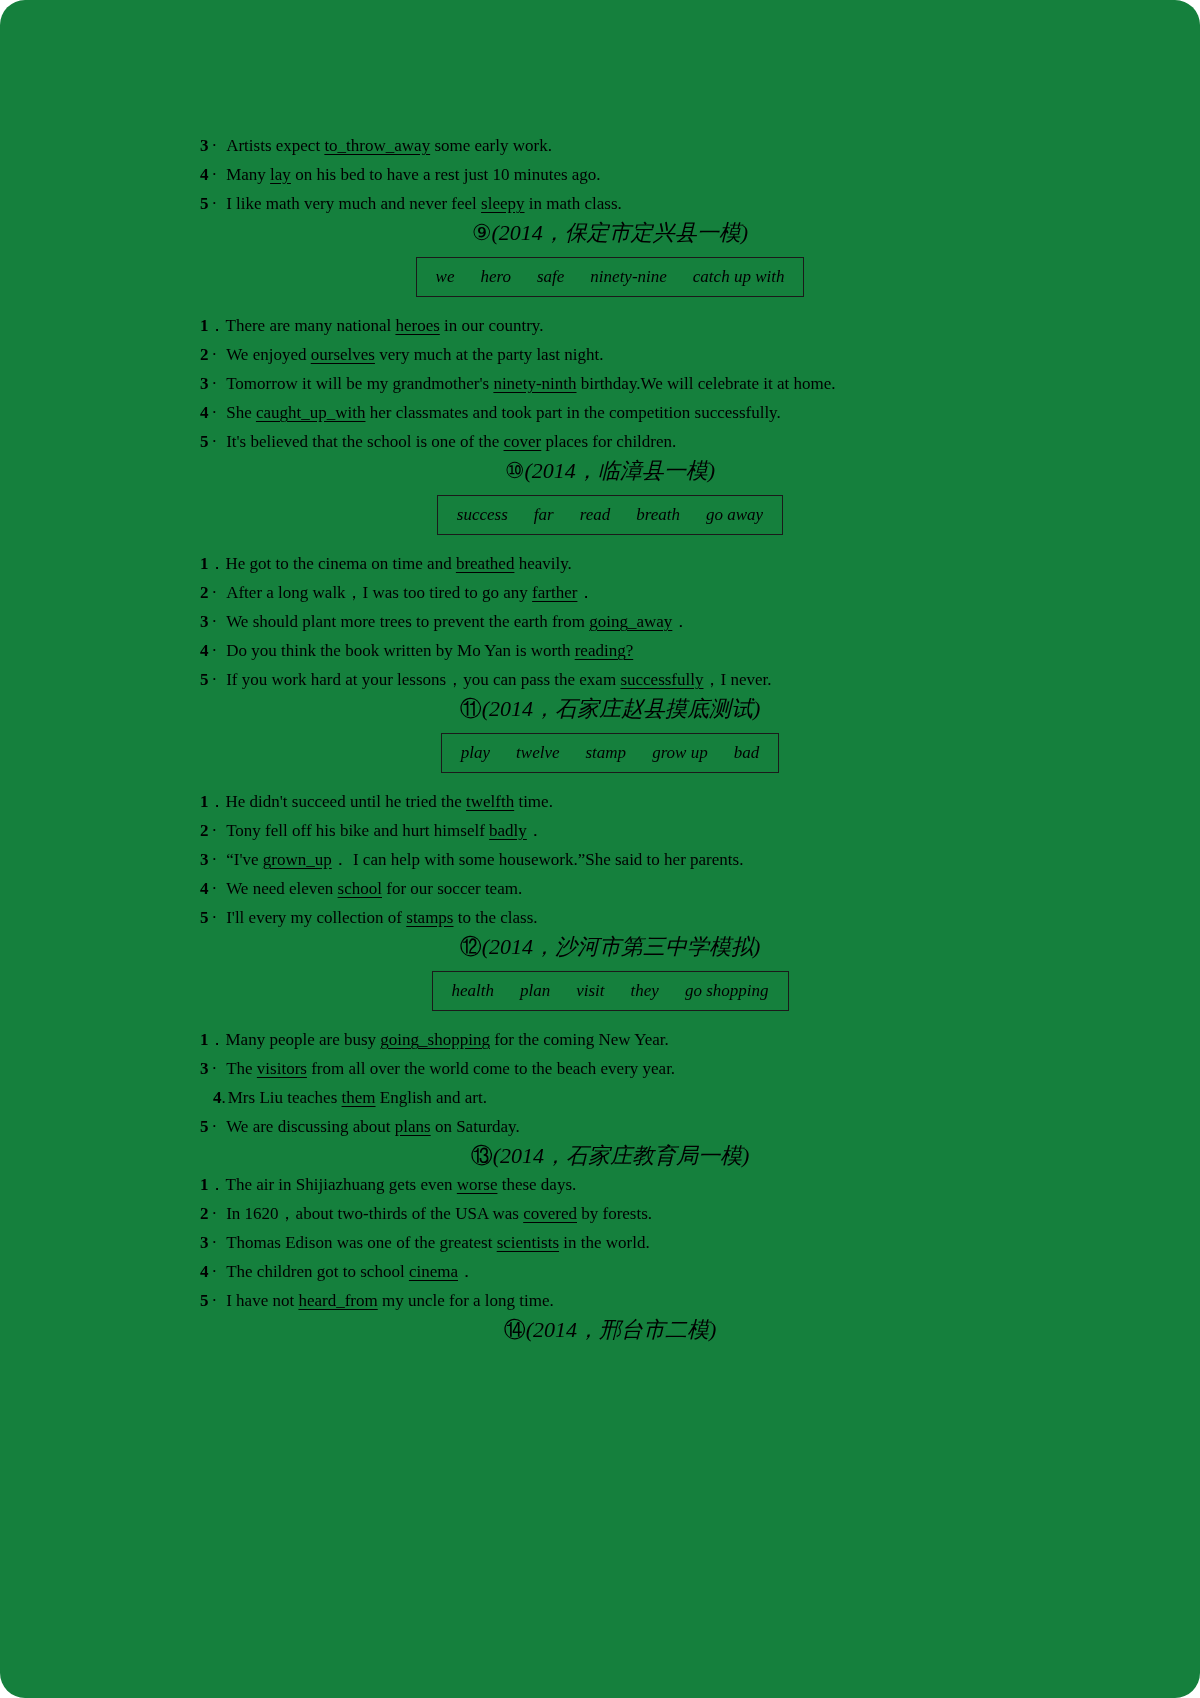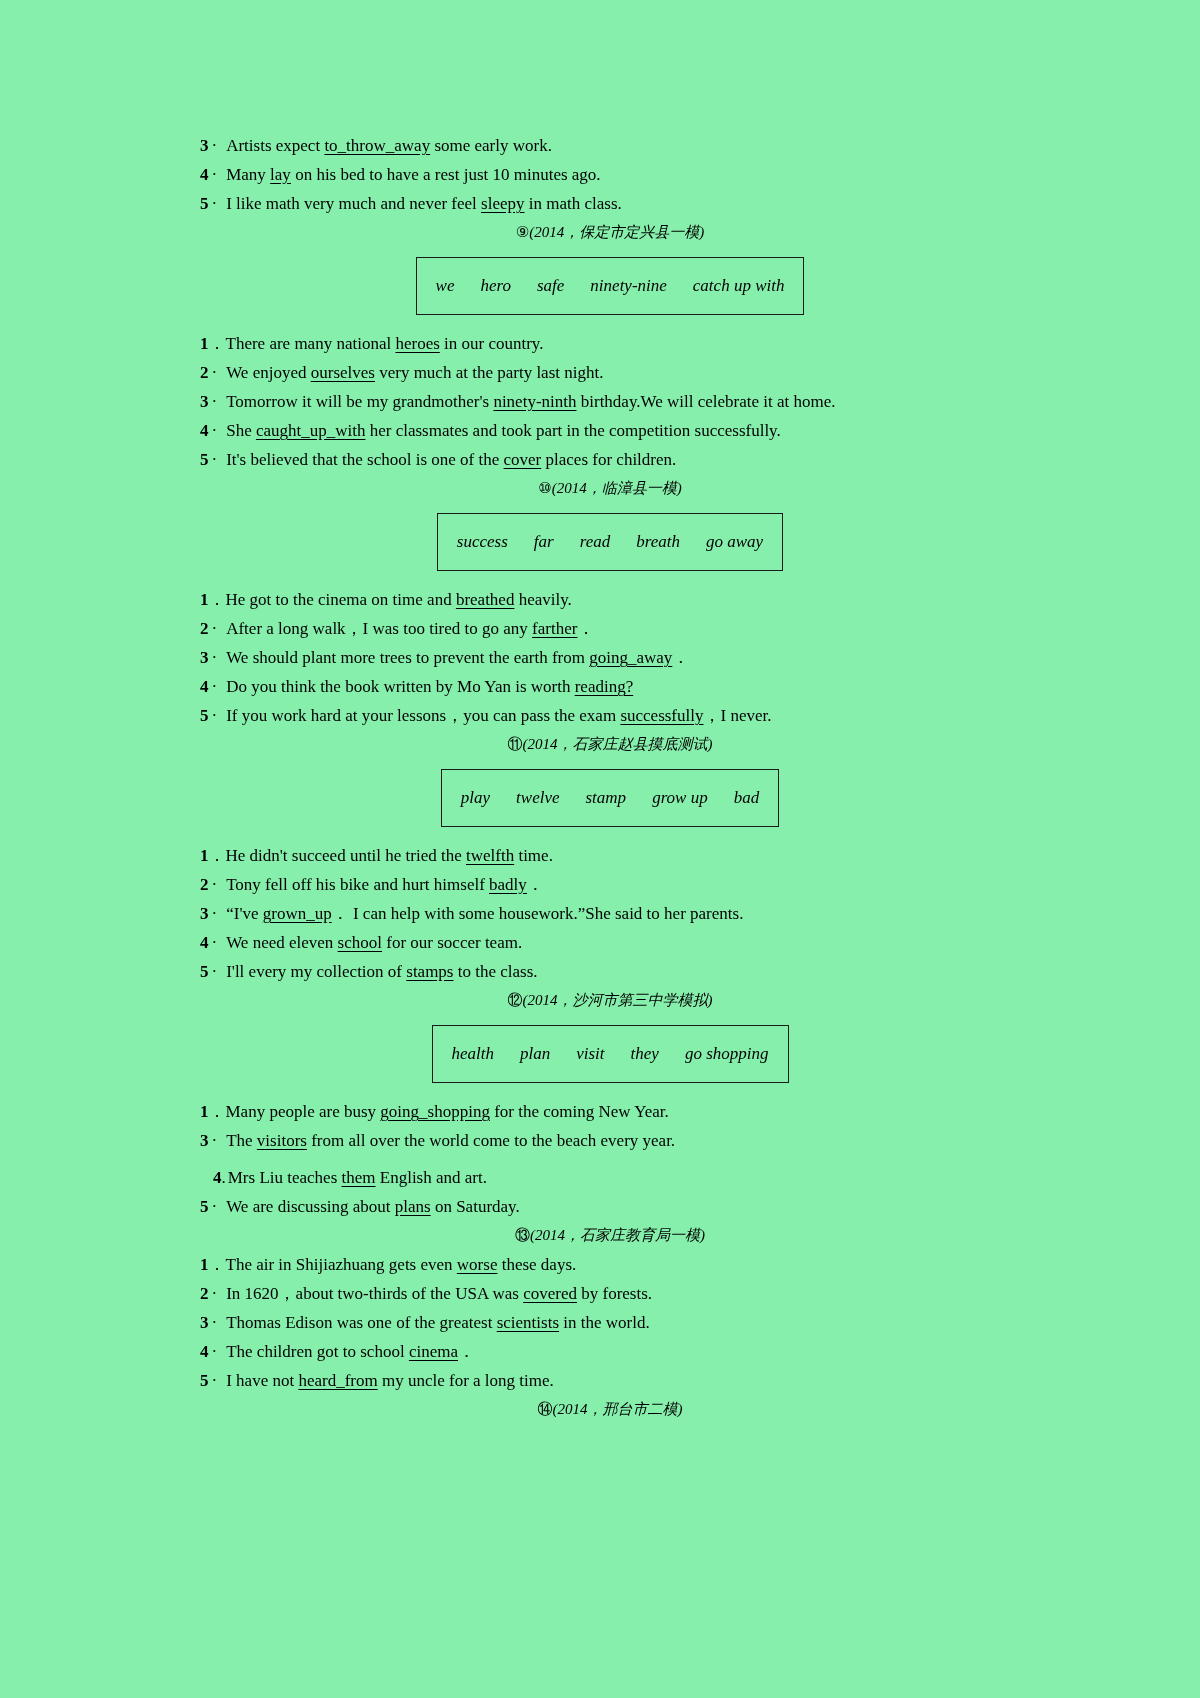--- a/index.html
+++ b/index.html
@@ -1,34 +1,35 @@
 <!DOCTYPE html>
 <html><head>
 <meta charset="utf-8">
 <style>
   * { box-sizing: border-box; }
   html, body { margin: 0; padding: 0; background: #ffffff; }
   .page {
-    width: 1200px; height: 1698px; background: #86efac; position: relative;
+    width: 1200px; height: 1698px; background: #15803d; position: relative;
     font-family: "Liberation Serif", "DejaVu Serif", serif; color: #000;
     overflow: hidden;
+    border-radius: 25px;
   }
   .content { position: absolute; left: 200px; top: 131px; width: 820px; }
   .item { font-size: 17px; line-height: 29px; white-space: nowrap; }
-  .item.tight { margin-left: 13px; margin-top: 8px; }
+  .item.tight { margin-left: 13px; }
   .num { font-weight: bold; }
   .sep.mid { margin: 0 9px 0 3px; }
   .sep.fw  { margin: 0; }
   .sep.dot { margin: 0 2px 0 0; }
   .u { text-decoration: underline; text-underline-offset: 3px; }
-  .sec-header { text-align: center; font-size: 15px; line-height: 29px; }
+  .sec-header { text-align: center; font-size: 22px; line-height: 29px; }
   .sec-header .circle { font-family: "DejaVu Sans", "DejaVu Serif", serif; }
   .sec-header .src { font-style: italic; }
   .boxwrap { text-align: center; margin: 10px 0 14px; }
-  .wordbox { display: inline-block; border: 1.5px solid #1a1a1a; padding: 16px 6px; line-height: 24px; }
+  .wordbox { display: inline-block; border: 1.5px solid #1a1a1a; padding: 7px 6px; line-height: 24px; }
   .word { font-style: italic; font-size: 17px; margin: 0 13px; white-space: nowrap; }
 </style>
 </head>
 <body>
 
 <div class="page">
   <div class="content" id="content">
       <div class="item"><span class="num">3</span><span class="sep mid">·</span><span class="txt"><span>Artists expect </span><span class="u">to_throw_away</span><span> some early work.</span></span></div>
       <div class="item"><span class="num">4</span><span class="sep mid">·</span><span class="txt"><span>Many </span><span class="u">lay</span><span> on his bed to have a rest just 10 minutes ago.</span></span></div>
       <div class="item"><span class="num">5</span><span class="sep mid">·</span><span class="txt"><span>I like math very much and never feel </span><span class="u">sleepy</span><span> in math class.</span></span></div>

